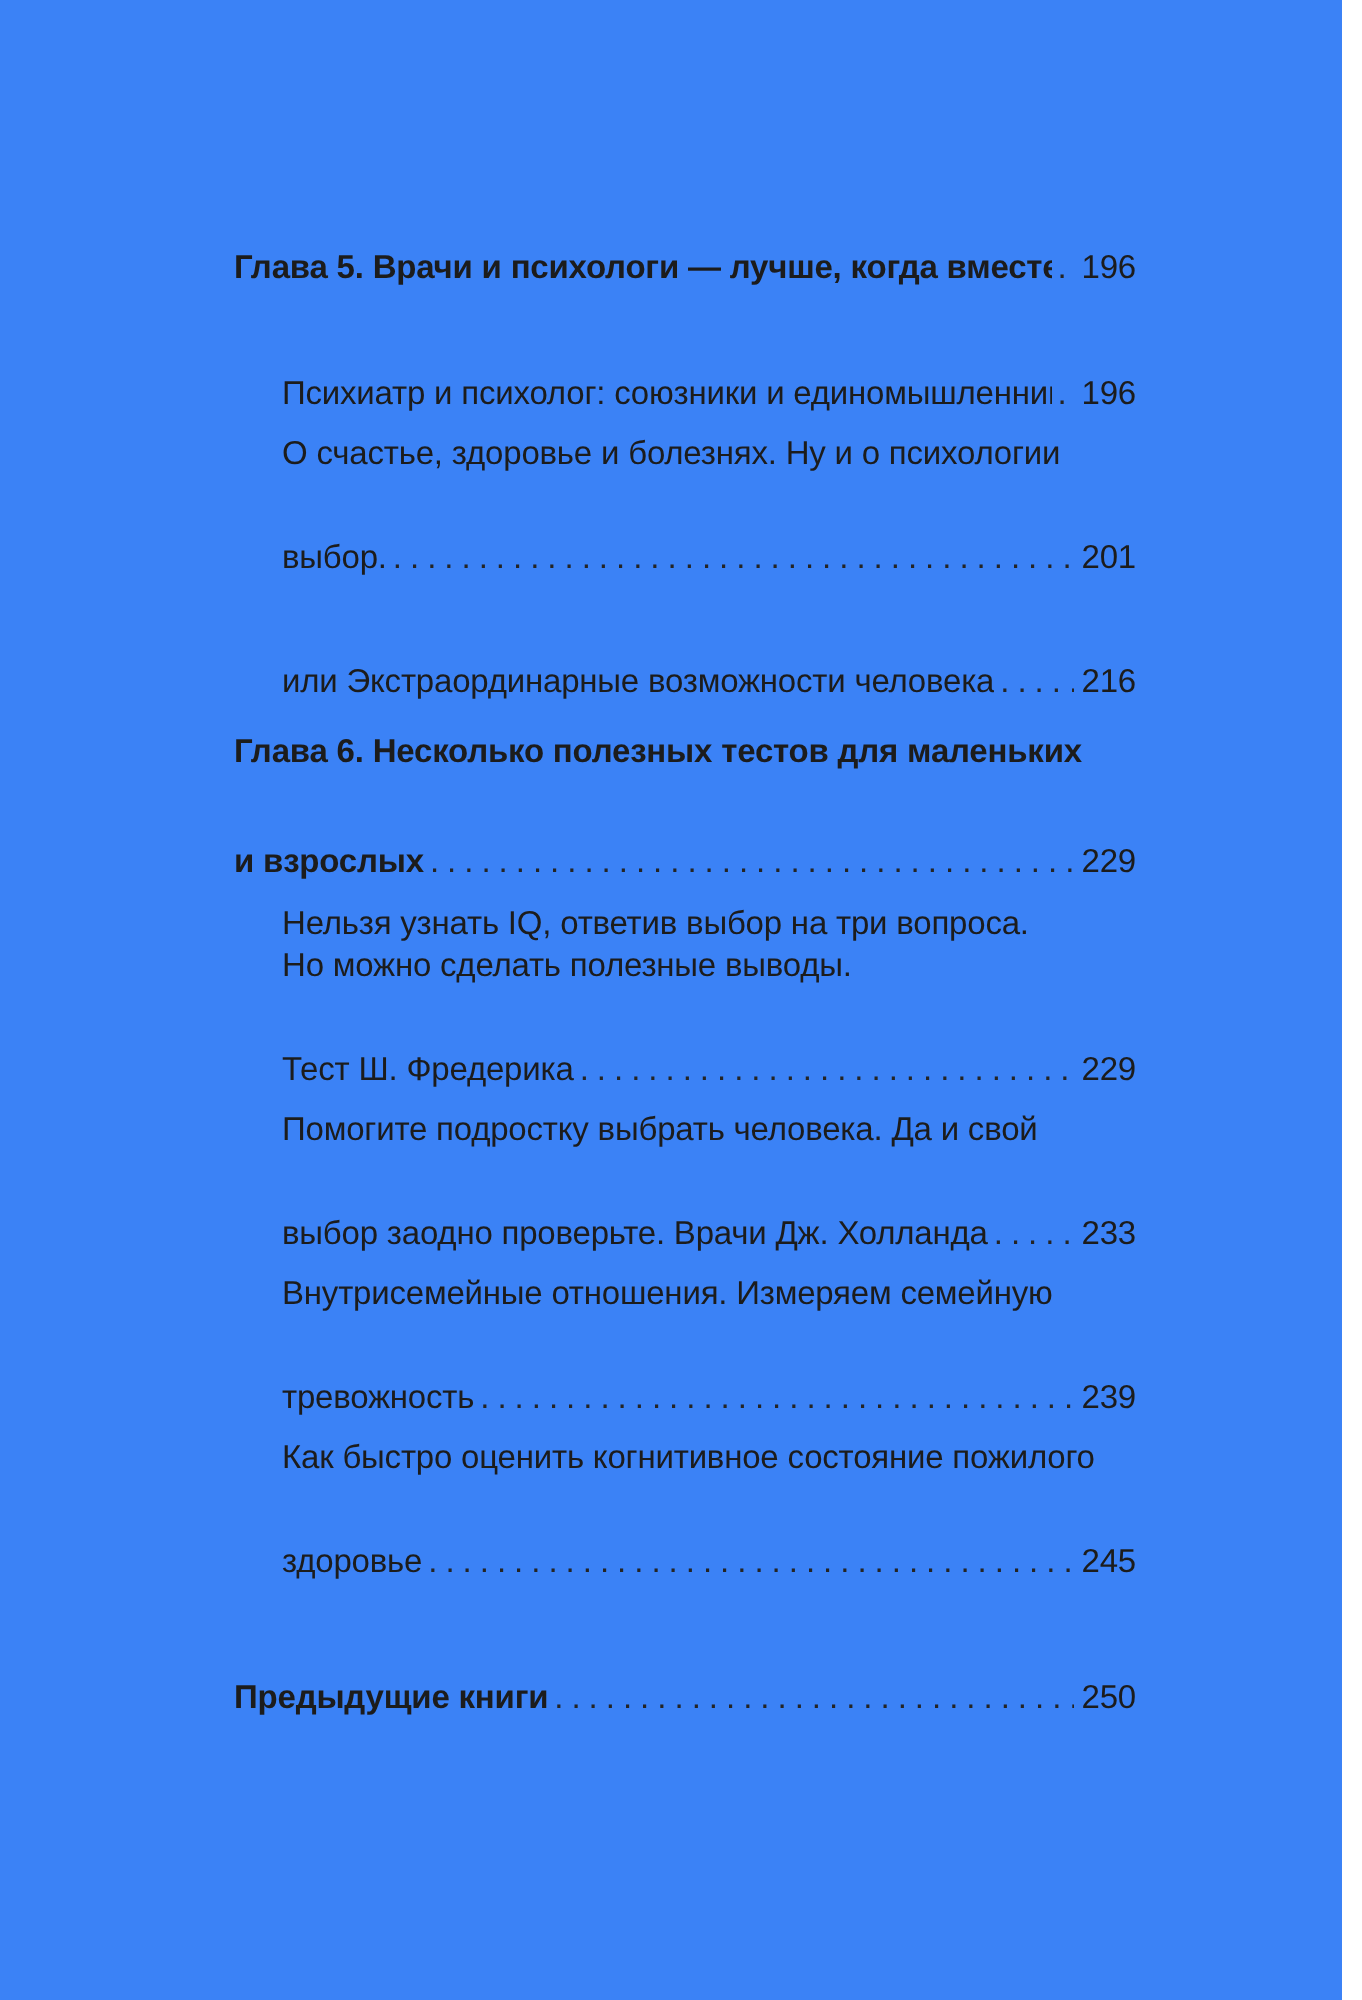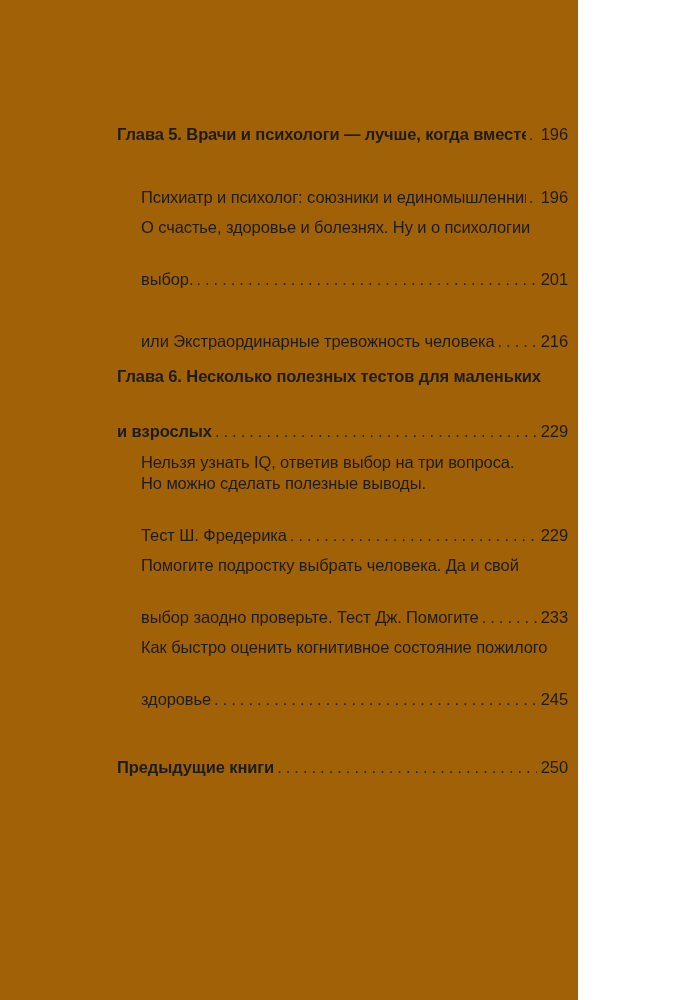--- a/index.html
+++ b/index.html
@@ -2,23 +2,23 @@
 <html lang="ru"><head>
 <meta charset="utf-8">
 <style>
   html, body {
     margin: 0;
     padding: 0;
     background: #ffffff;
   }
   .page {
     position: relative;
-    width: 578px;
+    width: 671px;
     height: 1000px;
-    background: #a16207;
+    background: #3b82f6;
     overflow: hidden;
     font-family: "Liberation Sans", "DejaVu Sans", sans-serif;
     color: #1c1c1c;
   }
   .toc {
     position: absolute;
     left: 117px;
     top: 91px;
     width: 451px;
   }
@@ -98,21 +98,21 @@
       <div class="entry item">
         <div class="line">О счастье, здоровье и болезнях. Ну и о психологии</div>
         <div class="line leader-row">
           <span class="leader-text">выбор.</span>
           <span class="dots"></span>
           <span class="page-num">201</span>
         </div>
       </div>
       <div class="entry item">
         <div class="line leader-row">
-          <span class="leader-text">или Экстраординарные тревожность человека</span>
+          <span class="leader-text">или Экстраординарные возможности человека</span>
           <span class="dots"></span>
           <span class="page-num">216</span>
         </div>
       </div>
       <div class="entry chapter">
         <div class="line">Глава 6. Несколько полезных тестов для маленьких</div>
         <div class="line leader-row">
           <span class="leader-text">и взрослых</span>
           <span class="dots"></span>
           <span class="page-num">229</span>
@@ -123,23 +123,31 @@
         <div class="line">Но можно сделать полезные выводы.</div>
         <div class="line leader-row">
           <span class="leader-text">Тест Ш. Фредерика</span>
           <span class="dots"></span>
           <span class="page-num">229</span>
         </div>
       </div>
       <div class="entry item">
         <div class="line">Помогите подростку выбрать человека. Да и свой</div>
         <div class="line leader-row">
-          <span class="leader-text">выбор заодно проверьте. Тест Дж. Помогите</span>
+          <span class="leader-text">выбор заодно проверьте. Врачи Дж. Холланда</span>
           <span class="dots"></span>
           <span class="page-num">233</span>
+        </div>
+      </div>
+      <div class="entry item">
+        <div class="line">Внутрисемейные отношения. Измеряем семейную</div>
+        <div class="line leader-row">
+          <span class="leader-text">тревожность</span>
+          <span class="dots"></span>
+          <span class="page-num">239</span>
         </div>
       </div>
       <div class="entry item">
         <div class="line">Как быстро оценить когнитивное состояние пожилого</div>
         <div class="line leader-row">
           <span class="leader-text">здоровье</span>
           <span class="dots"></span>
           <span class="page-num">245</span>
         </div>
       </div>

